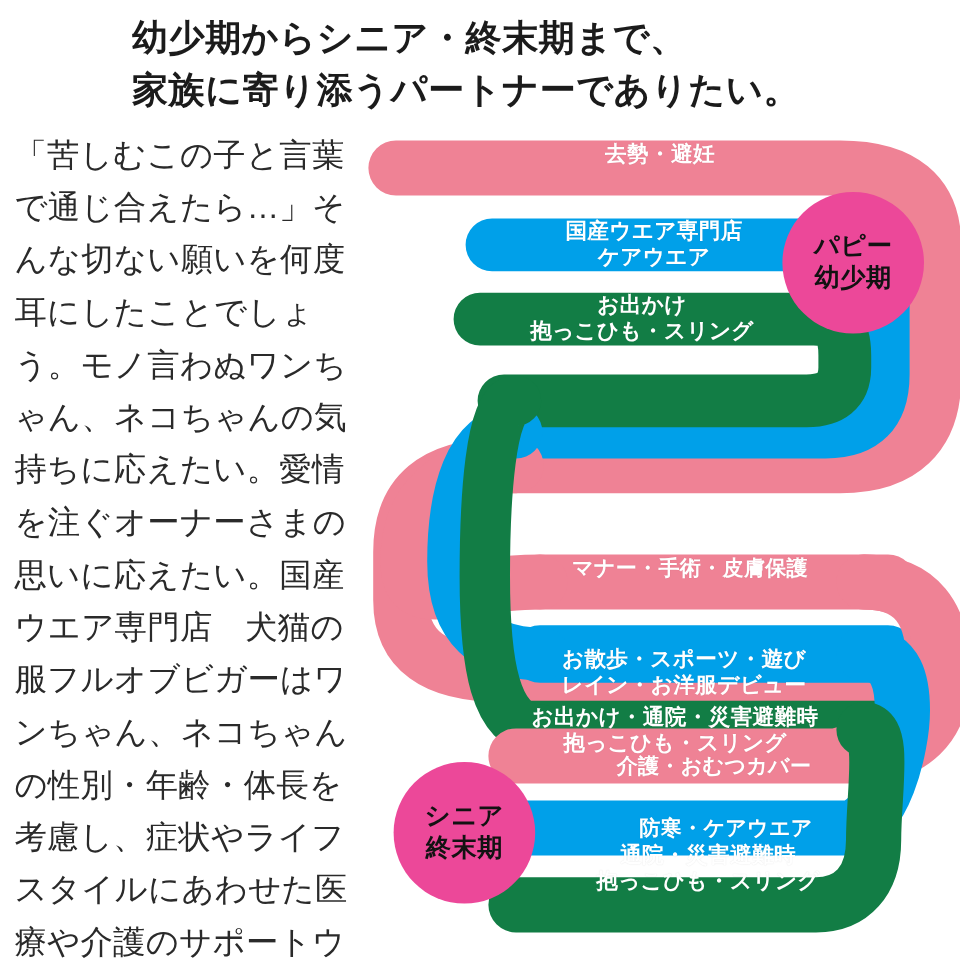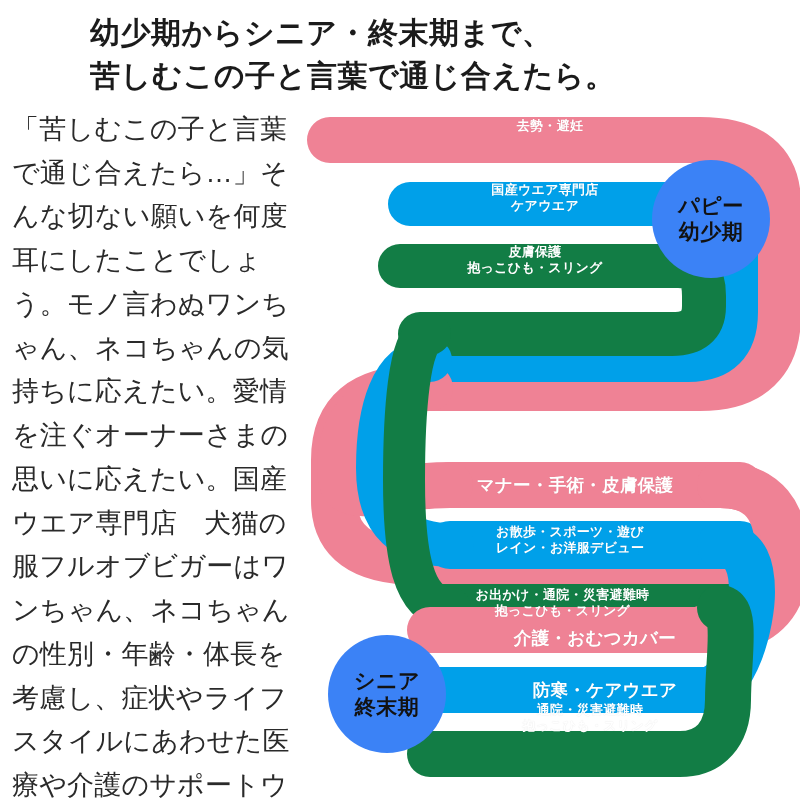--- a/index.html
+++ b/index.html
@@ -15,21 +15,21 @@
   
   .headline{
     position:absolute;
     left:90px; top:12px; width:700px;
     font-size:30px;
     font-weight:bold;
     color:#1b1b1b;
     line-height:1.42;
     letter-spacing:0.5px;
   }
-  .headline div{white-space:nowrap;}
+  .headline div{white-space:nowrap;margin-left:20px;}
 
   
   .bodycopy{
     position:absolute;
     left:12px; top:108px; width:290px;
     font-size:27px;
     color:#2a2a2a;
     line-height:1.62;
     letter-spacing:0.2px;
   }
@@ -48,46 +48,46 @@
     position:absolute;
     color:#ffffff;
     font-weight:bold;
     text-align:center;
     line-height:1.22;
     letter-spacing:0.3px;
     text-shadow:0 0 1px rgba(0,0,0,0.12);
     pointer-events:none;
   }
   .band-label.one{font-size:17.5px;}
-  .band-label.two{font-size:13px;}
+  .band-label.two{font-size:18px;}
 
   
   .bubble{
     position:absolute;
     border-radius:50%;
-    background:#3b82f6;
+    background:#ec4899;
     color:#121212;
     font-weight:bold;
     font-size:21px;
     display:flex;
     flex-direction:column;
     align-items:center;
     justify-content:center;
     line-height:1.25;
     letter-spacing:0.5px;
   }
 </style>
 </head>
 <body>
 
 <div id="page">
 
   <div class="headline">
     <div>幼少期からシニア・終末期まで、</div>
-    <div>苦しむこの子と言葉で通じ合えたら。</div>
+    <div>家族に寄り添うパートナーでありたい。</div>
   </div>
 
   <div class="bodycopy">
     <p>「苦しむこの子と言葉で通じ合えたら…」そんな切ない願いを何度耳にしたことでしょう。モノ言わぬワンちゃん、ネコちゃんの気持ちに応えたい。愛情を注ぐオーナーさまの思いに応えたい。国産ウエア専門店　犬猫の服フルオブビガーはワンちゃん、ネコちゃんの性別・年齢・体長を考慮し、症状やライフスタイルにあわせた医療や介護のサポートウエア、各種グッズを開発しております。愛犬、愛猫との生活をよりよくサポートするお手伝いをめざします。</p>
   </div>
 
   <div class="diagram">
 
     <svg width="500" height="700" viewBox="0 0 500 700">
 
@@ -165,33 +165,33 @@
     </svg>
 
     <div class="band-label two" style="left:100px;top:18px;width:300px;">
       <div>去勢・避妊</div>
     </div>
     <div class="band-label two" style="left:100px;top:82px;width:290px;">
       <div>国産ウエア専門店</div>
       <div>ケアウエア</div>
     </div>
     <div class="band-label two" style="left:85px;top:144px;width:300px;">
-      <div>皮膚保護</div>
+      <div>お出かけ</div>
       <div>抱っこひも・スリング</div>
     </div>
 
     <div class="bubble" style="left:352px;top:60px;width:118px;height:118px;">
       <span>パピー</span>
       <span>幼少期</span>
     </div>
 
-    <div class="band-label one" style="left:110px;top:375px;width:330px;">
+    <div class="band-label one" style="left:110px;top:363px;width:330px;">
       <div>マナー・手術・皮膚保護</div>
     </div>
-    <div class="band-label two" style="left:100px;top:424px;width:340px;">
+    <div class="band-label two" style="left:100px;top:439px;width:340px;">
       <div>お散歩・スポーツ・遊び</div>
       <div>レイン・お洋服デビュー</div>
     </div>
     <div class="band-label two" style="left:90px;top:487px;width:345px;font-family:Liberation Serif, serif;">
       <div>お出かけ・通院・災害避難時</div>
       <div>抱っこひも・スリング</div>
     </div>
 
     <div class="band-label one" style="left:145px;top:528px;width:300px;text-align:center;">
       <div>介護・おむつカバー</div>

